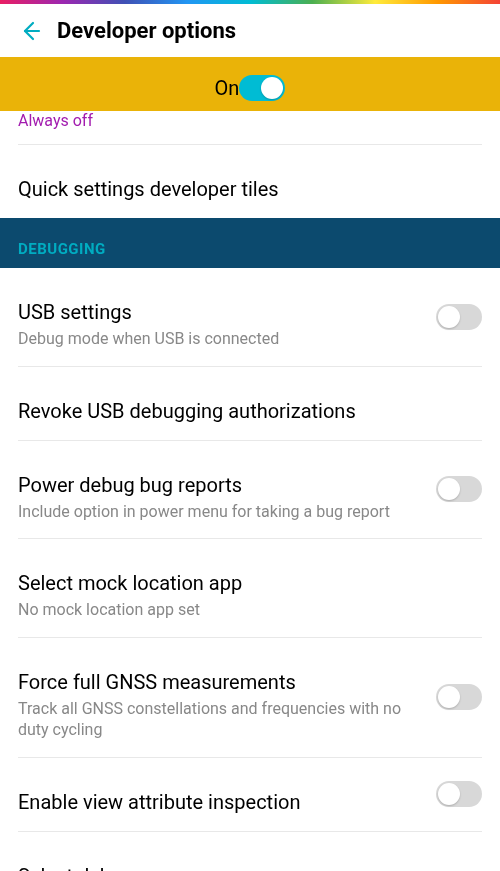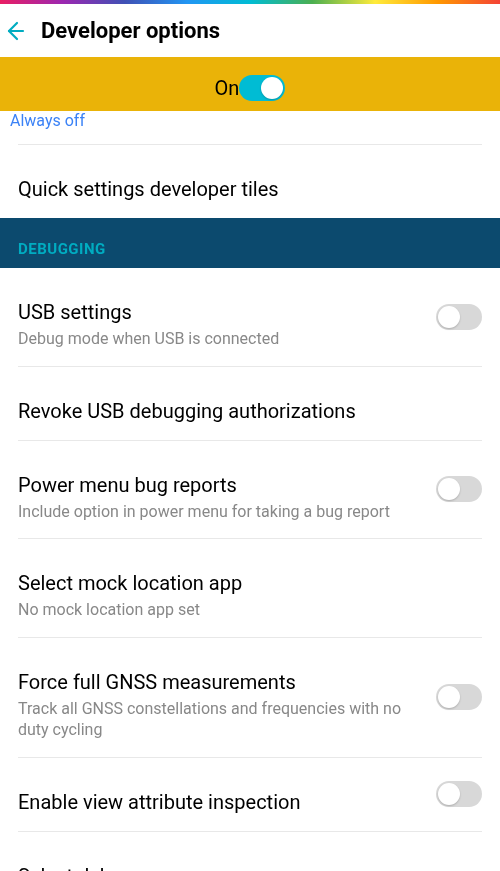--- a/index.html
+++ b/index.html
@@ -11,21 +11,21 @@
   overflow: hidden;
   position: relative;
 }
 .gradient-bar {
   height: 4px;
   background: linear-gradient(90deg, #e91e63, #9c27b0, #3f51b5, #2196f3, #00bcd4, #4caf50, #ffeb3b, #ff9800, #f44336);
 }
 .header {
   display: flex;
   align-items: center;
-  padding: 14px 15px 14px 1px;
+  padding: 14px 15px 14px 17px;
   background: #fff;
 }
 .back-arrow {
   width: 24px;
   height: 24px;
   margin-right: 16px;
   cursor: pointer;
 }
 .header-title {
   font-size: 22px;
@@ -38,23 +38,23 @@
   display: flex;
   align-items: center;
   justify-content: center;
 }
 .main-toggle-label {
   font-size: 20px;
   color: #000;
 }
 .cutoff-text {
   background: #fff;
-  padding: 0 18px 14px 10px;
+  padding: 0 18px 14px 18px;
   font-size: 16px;
-  color: #3b82f6;
+  color: #a21caf;
 }
 .divider {
   height: 1px;
   background: #e8e8e8;
   margin: 0 18px;
 }
 .setting-row {
   padding: 16px 18px;
   display: flex;
   align-items: center;
@@ -159,21 +159,21 @@
 <div class="setting-row">
   <div class="setting-text">
     <div class="setting-title">Revoke USB debugging authorizations</div>
   </div>
 </div>
 
 <div class="divider"></div>
 
 <div class="setting-row">
   <div class="setting-text">
-    <div class="setting-title">Power menu bug reports</div>
+    <div class="setting-title">Power debug bug reports</div>
     <div class="setting-subtitle">Include option in power menu for taking a bug report</div>
   </div>
   <div class="toggle toggle-off">
     <div class="toggle-knob"></div>
   </div>
 </div>
 
 <div class="divider"></div>
 
 <div class="setting-row">

